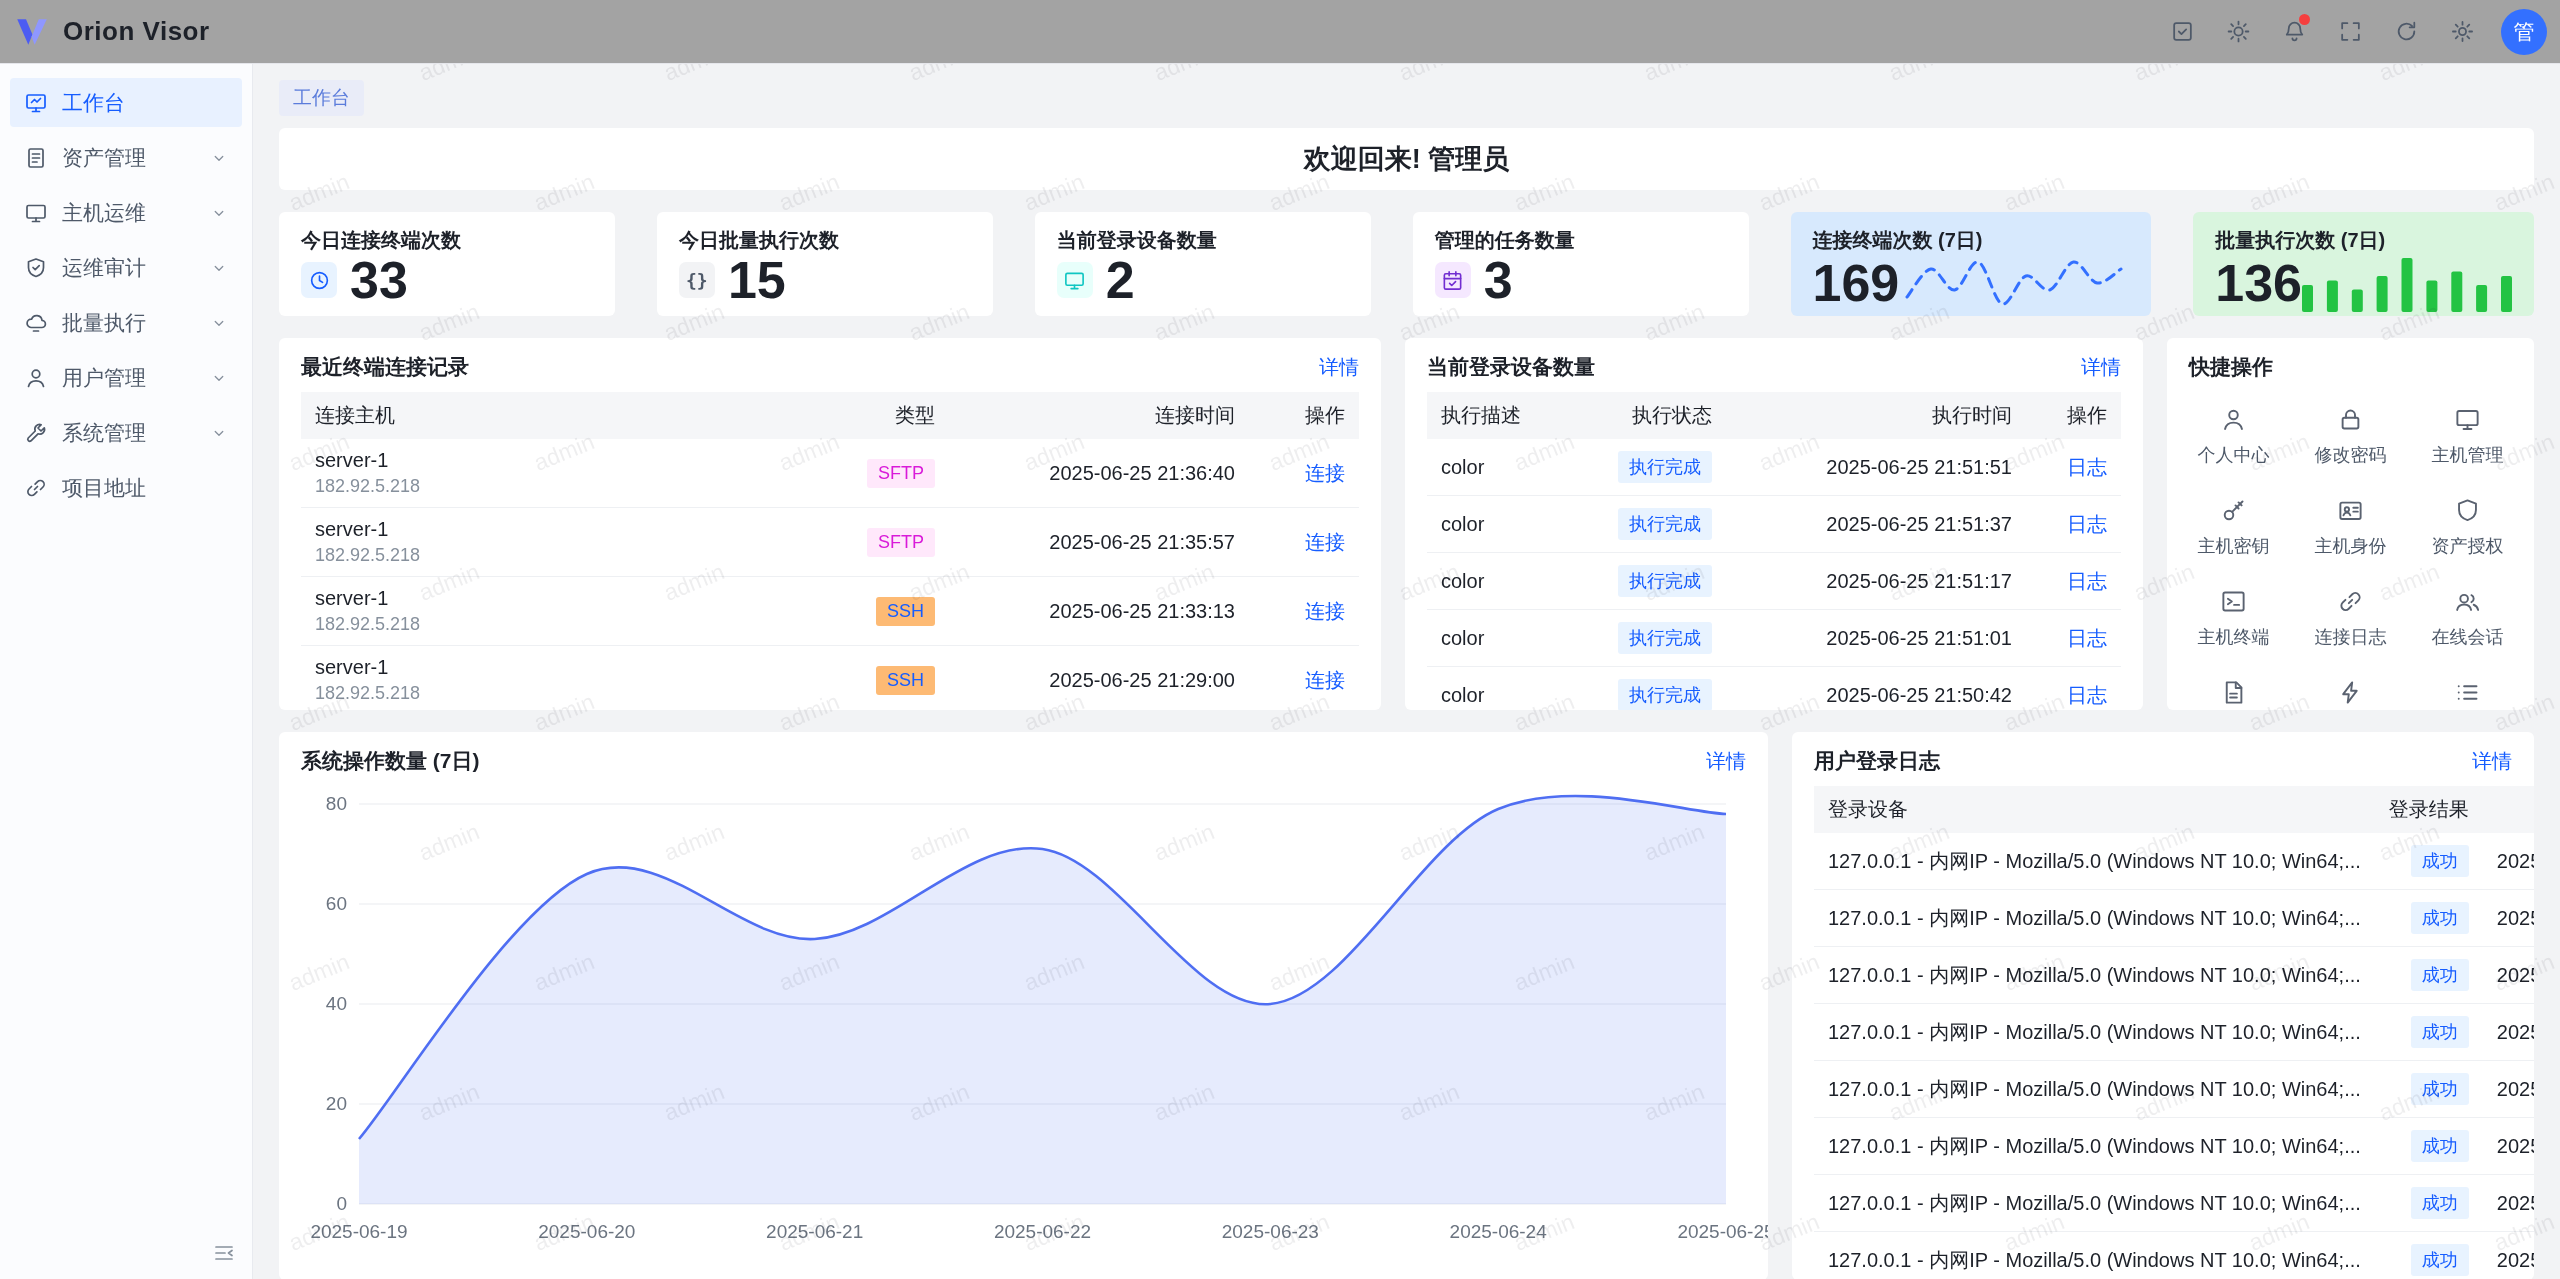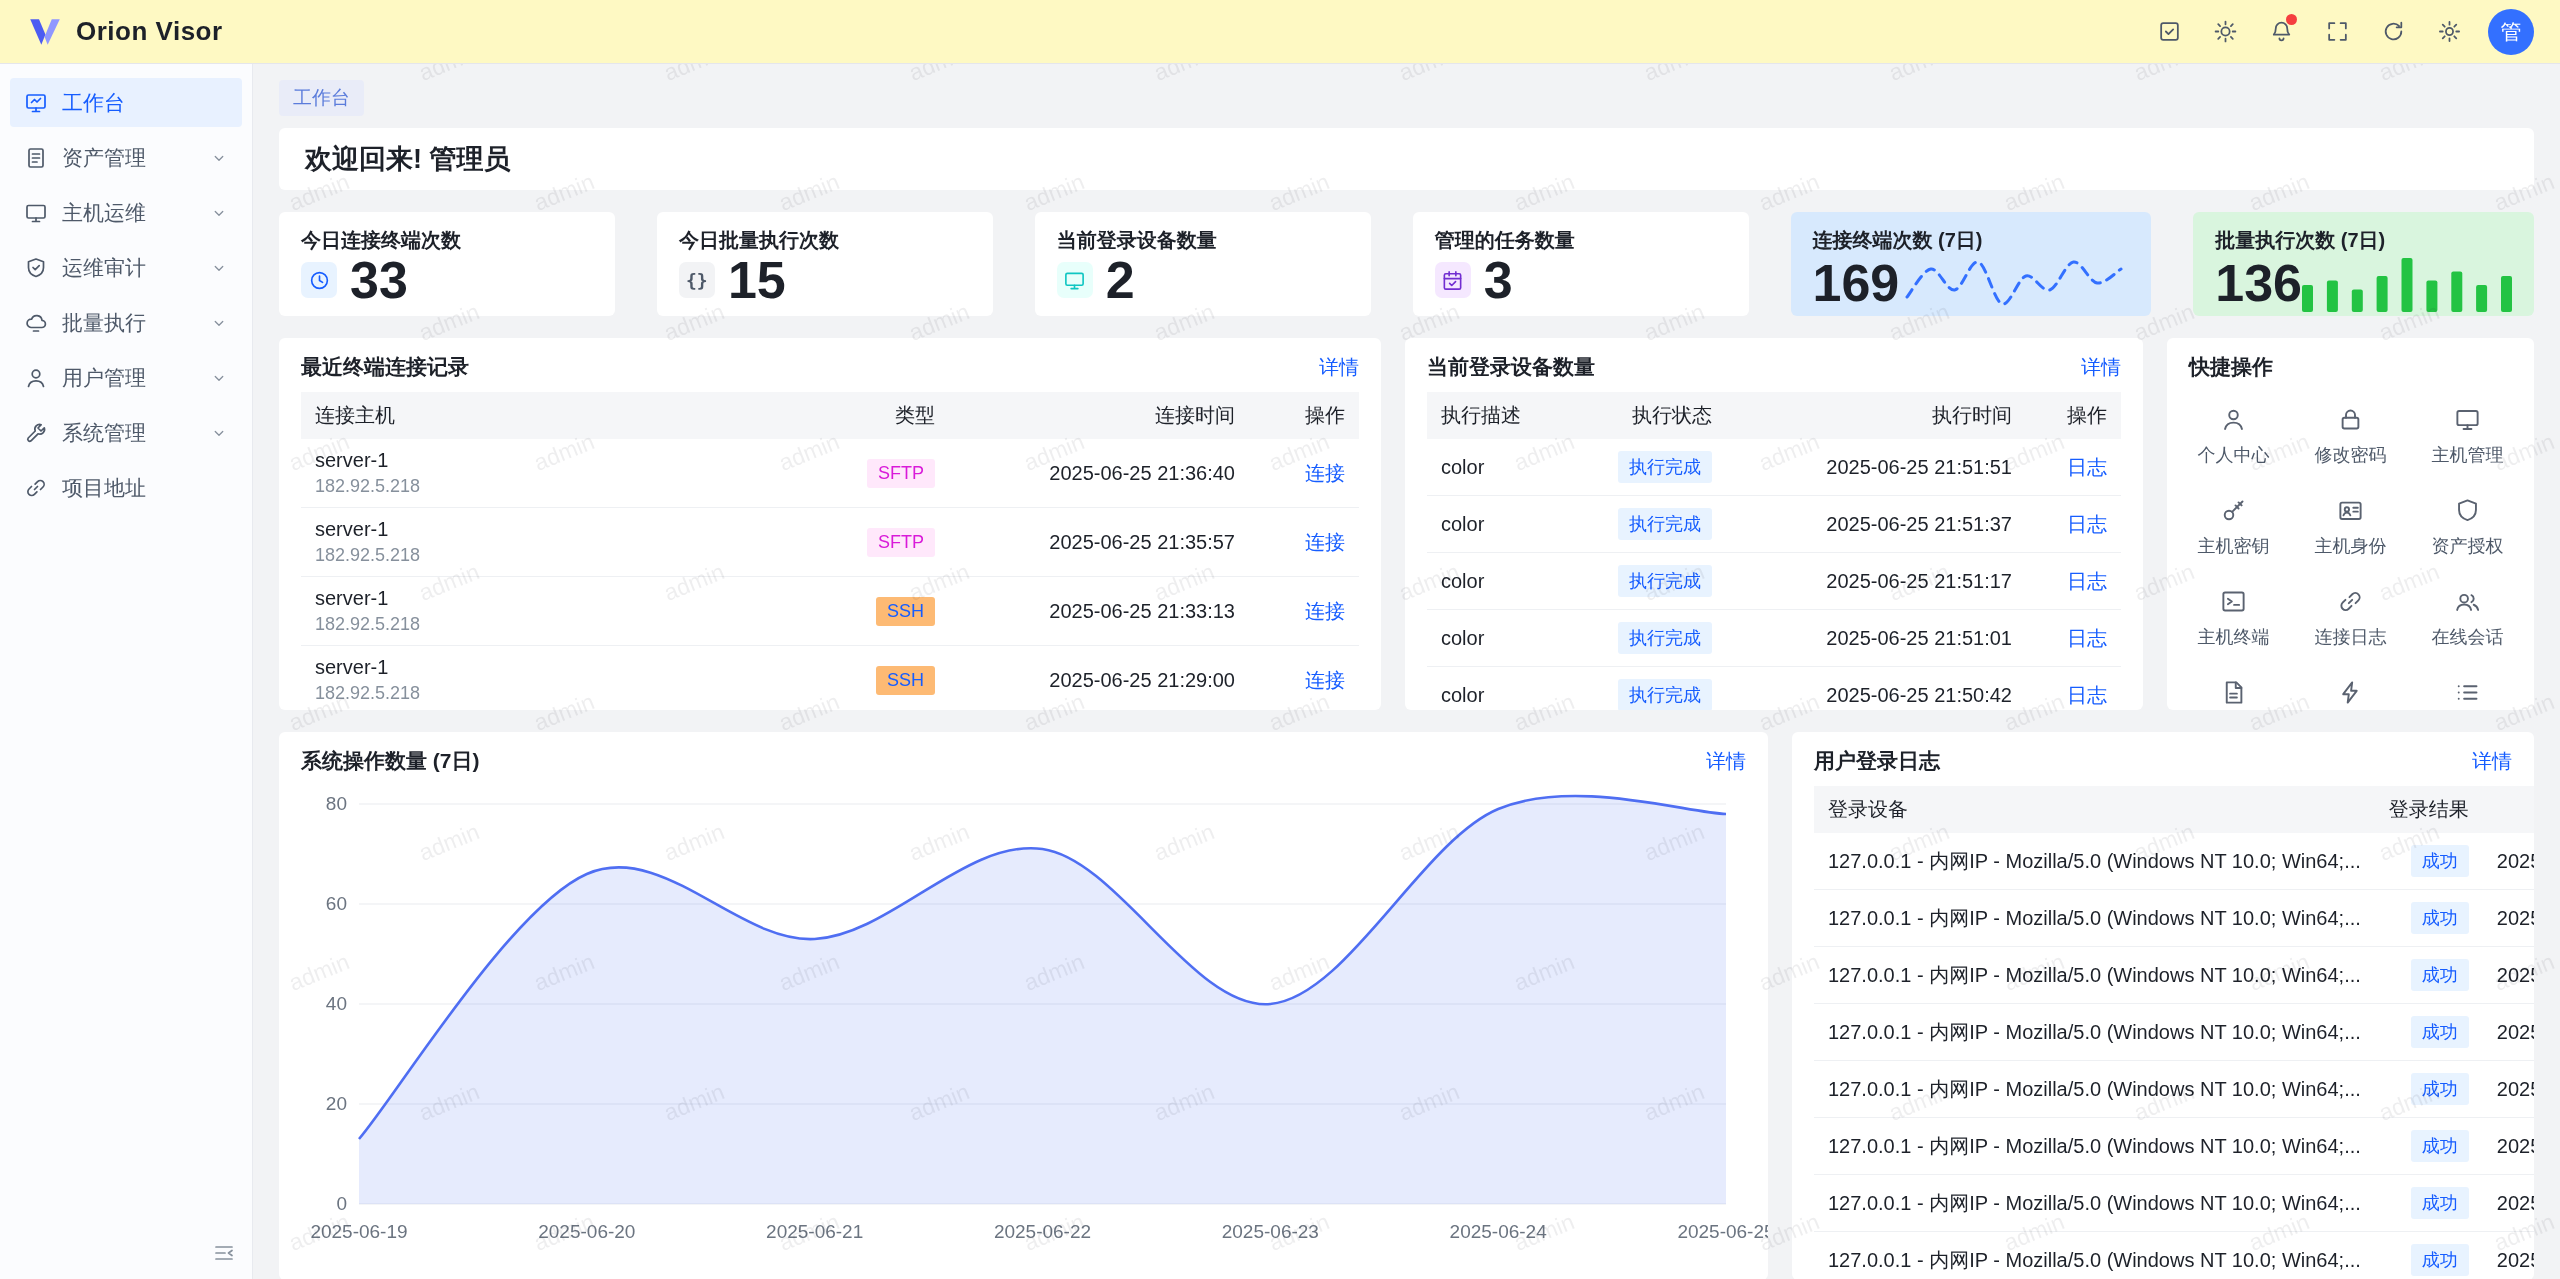--- a/index.html
+++ b/index.html
@@ -2,21 +2,21 @@
 <html><head>
 <meta charset="utf-8">
 <style>
   *{margin:0;padding:0;box-sizing:border-box}
   html,body{width:2560px;height:1279px}
   body{font-family:"Liberation Sans","DejaVu Sans",sans-serif;background:#f2f3f5;color:#1d2129;overflow:hidden;font-size:20px}
   svg{display:block}
   .page{width:2560px;height:1279px;display:flex;flex-direction:column}
 
   
-  .topbar{flex:0 0 64px;background:#fef9c3;border-bottom:1px solid #e5e6eb;display:flex;align-items:center;justify-content:space-between;padding:0 26px;position:relative;z-index:60}
+  .topbar{flex:0 0 64px;background:#a3a3a3;border-bottom:1px solid #e5e6eb;display:flex;align-items:center;justify-content:space-between;padding:0 13px;position:relative;z-index:60}
   .brand{display:flex;align-items:center;gap:12px}
   .brand-logo{width:38px;height:38px}
   .brand-title{font-size:26px;font-weight:700;letter-spacing:.5px}
   .topbar-right{display:flex;align-items:center;gap:10px}
   .tb-icon{width:46px;height:46px;border-radius:50%;display:flex;align-items:center;justify-content:center;color:#4e5969;cursor:pointer;position:relative}
   .tb-icon svg{width:25px;height:25px}
   .tb-badge{position:absolute;top:5px;right:7px;width:11px;height:11px;border-radius:50%;background:#f53f3f}
   .avatar{width:46px;height:46px;border-radius:50%;background:#3370ff;color:#fff;display:flex;align-items:center;justify-content:center;font-size:21px;cursor:pointer;margin-left:6px}
 
   
@@ -34,21 +34,21 @@
   .main{flex:1;position:relative;padding:16px 26px 8px;overflow:hidden}
   .watermark{position:absolute;inset:0;pointer-events:none;z-index:30;overflow:hidden}
   .watermark span{position:absolute;transform:rotate(-22deg);color:rgba(29,33,41,.075);font-size:23px;white-space:nowrap}
 
   .crumb-row{height:34px}
   .crumb-tag{display:inline-block;background:#e9ecf8;color:#5b7cdb;font-size:19px;padding:5px 14px;border-radius:4px;cursor:pointer}
 
   .card{background:#fff;border-radius:6px}
 
   
-  .welcome{margin-top:14px;height:62px;display:flex;align-items:center;justify-content:space-between;padding:0 26px}
+  .welcome{margin-top:14px;height:62px;display:flex;align-items:center;justify-content:center;padding:0 26px}
   .welcome-title{font-size:27px;font-weight:600}
   .welcome-right{display:flex;align-items:center;gap:18px;font-size:19px;color:#86909c}
   .pill{display:inline-flex;align-items:center;gap:9px;background:#f5e8ff;color:#722ed1;padding:7px 14px;border-radius:4px;font-size:19px}
   .pill svg{width:19px;height:19px}
   .divider-v{width:1px;height:26px;background:#e5e6eb}
 
   
   .stats{display:flex;gap:42px;margin-top:22px}
   .stat-card{flex:1;background:#fff;border-radius:6px;height:104px;padding:15px 22px;display:flex;flex-direction:column;justify-content:space-between}
   .stat-card.blue{background:#d7e9fd}

